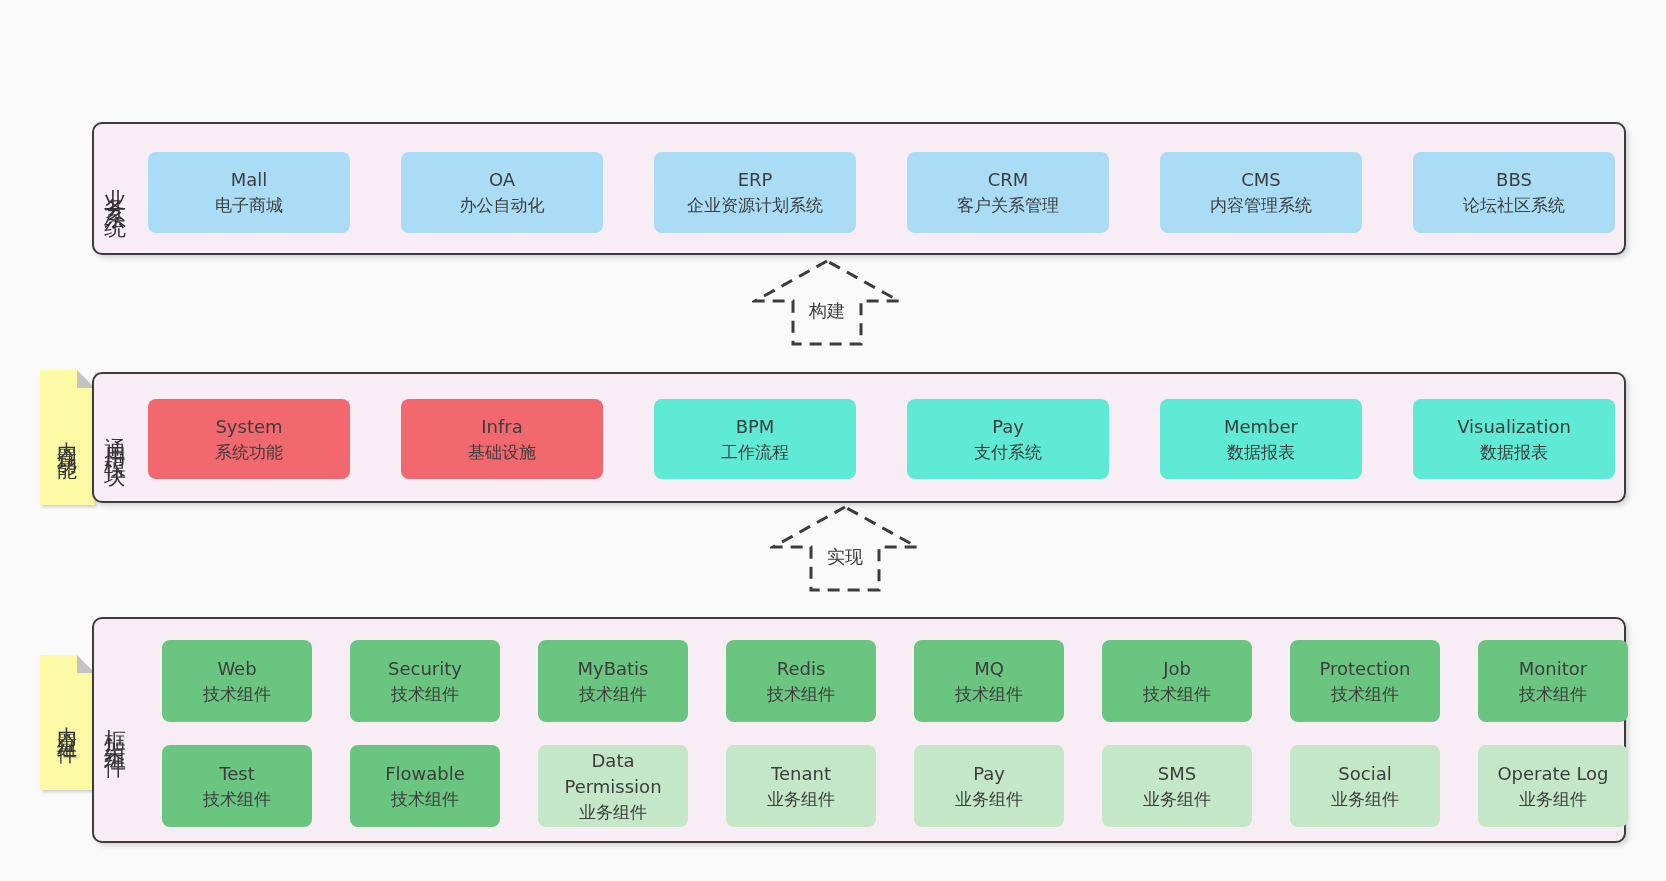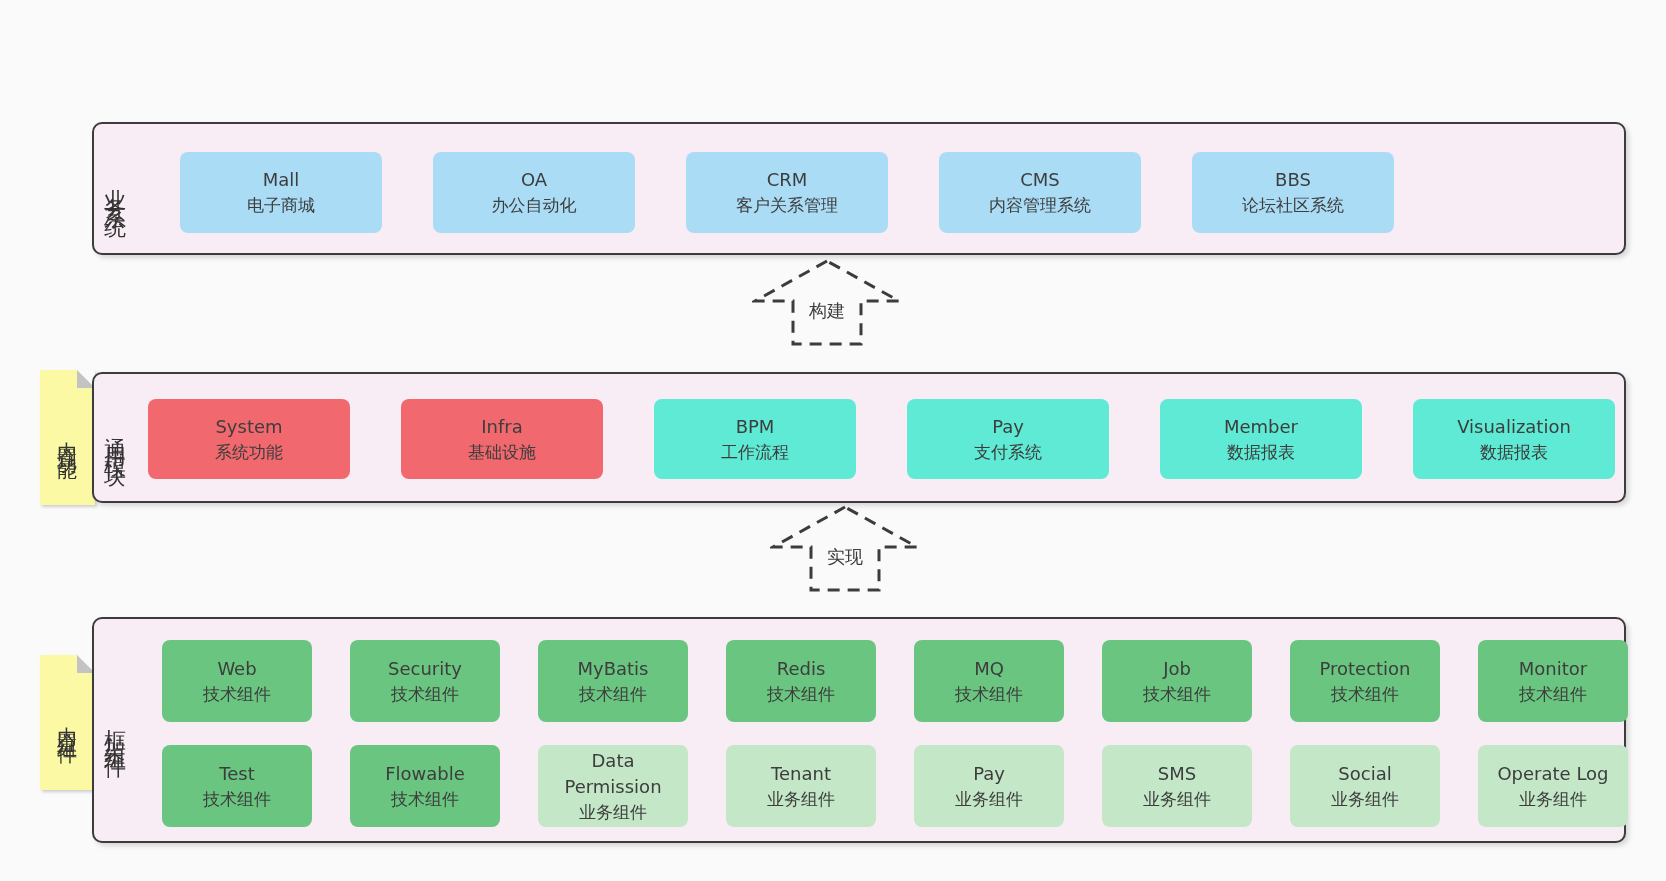--- a/index.html
+++ b/index.html
@@ -19,21 +19,21 @@
   #band-business{top:122px;height:133px;}
   #band-modules{top:372px;height:131px;}
   #band-framework{top:617px;height:226px;}
   .vlabel{
     position:absolute;left:10px;top:50%;transform:translateY(-50%);
     writing-mode:vertical-rl;text-orientation:upright;
     font-size:22px;letter-spacing:9px;color:#333;line-height:1;
     white-space:nowrap;
   }
   .boxes{position:absolute;left:54px;display:flex;gap:51px;}
-  #band-business .boxes{top:28px;margin-left:32px;}
+  #band-business .boxes{top:28px;}
   #band-modules .boxes{top:25px;}
   .boxes .box{width:202px;height:81px;}
   #band-modules .boxes .box{height:80px;}
   .rows{position:absolute;left:54px;top:21px;display:flex;flex-direction:column;gap:23px;}
   .rows .row{display:flex;gap:38px;margin-left:14px;}
   .rows .box{width:150px;height:82px;}
   .box{
     border-radius:8px;display:flex;flex-direction:column;
     justify-content:center;align-items:center;text-align:center;
     line-height:1.45;padding:2px 4px;box-sizing:border-box;
@@ -78,20 +78,24 @@
   <div class="boxes">
     <div class="box blue">
       <span class="en">Mall</span>
       <span class="cn">电子商城</span>
     </div>
     <div class="box blue">
       <span class="en">OA</span>
       <span class="cn">办公自动化</span>
     </div>
     <div class="box blue">
+      <span class="en">ERP</span>
+      <span class="cn">企业资源计划系统</span>
+    </div>
+    <div class="box blue">
       <span class="en">CRM</span>
       <span class="cn">客户关系管理</span>
     </div>
     <div class="box blue">
       <span class="en">CMS</span>
       <span class="cn">内容管理系统</span>
     </div>
     <div class="box blue">
       <span class="en">BBS</span>
       <span class="cn">论坛社区系统</span>

